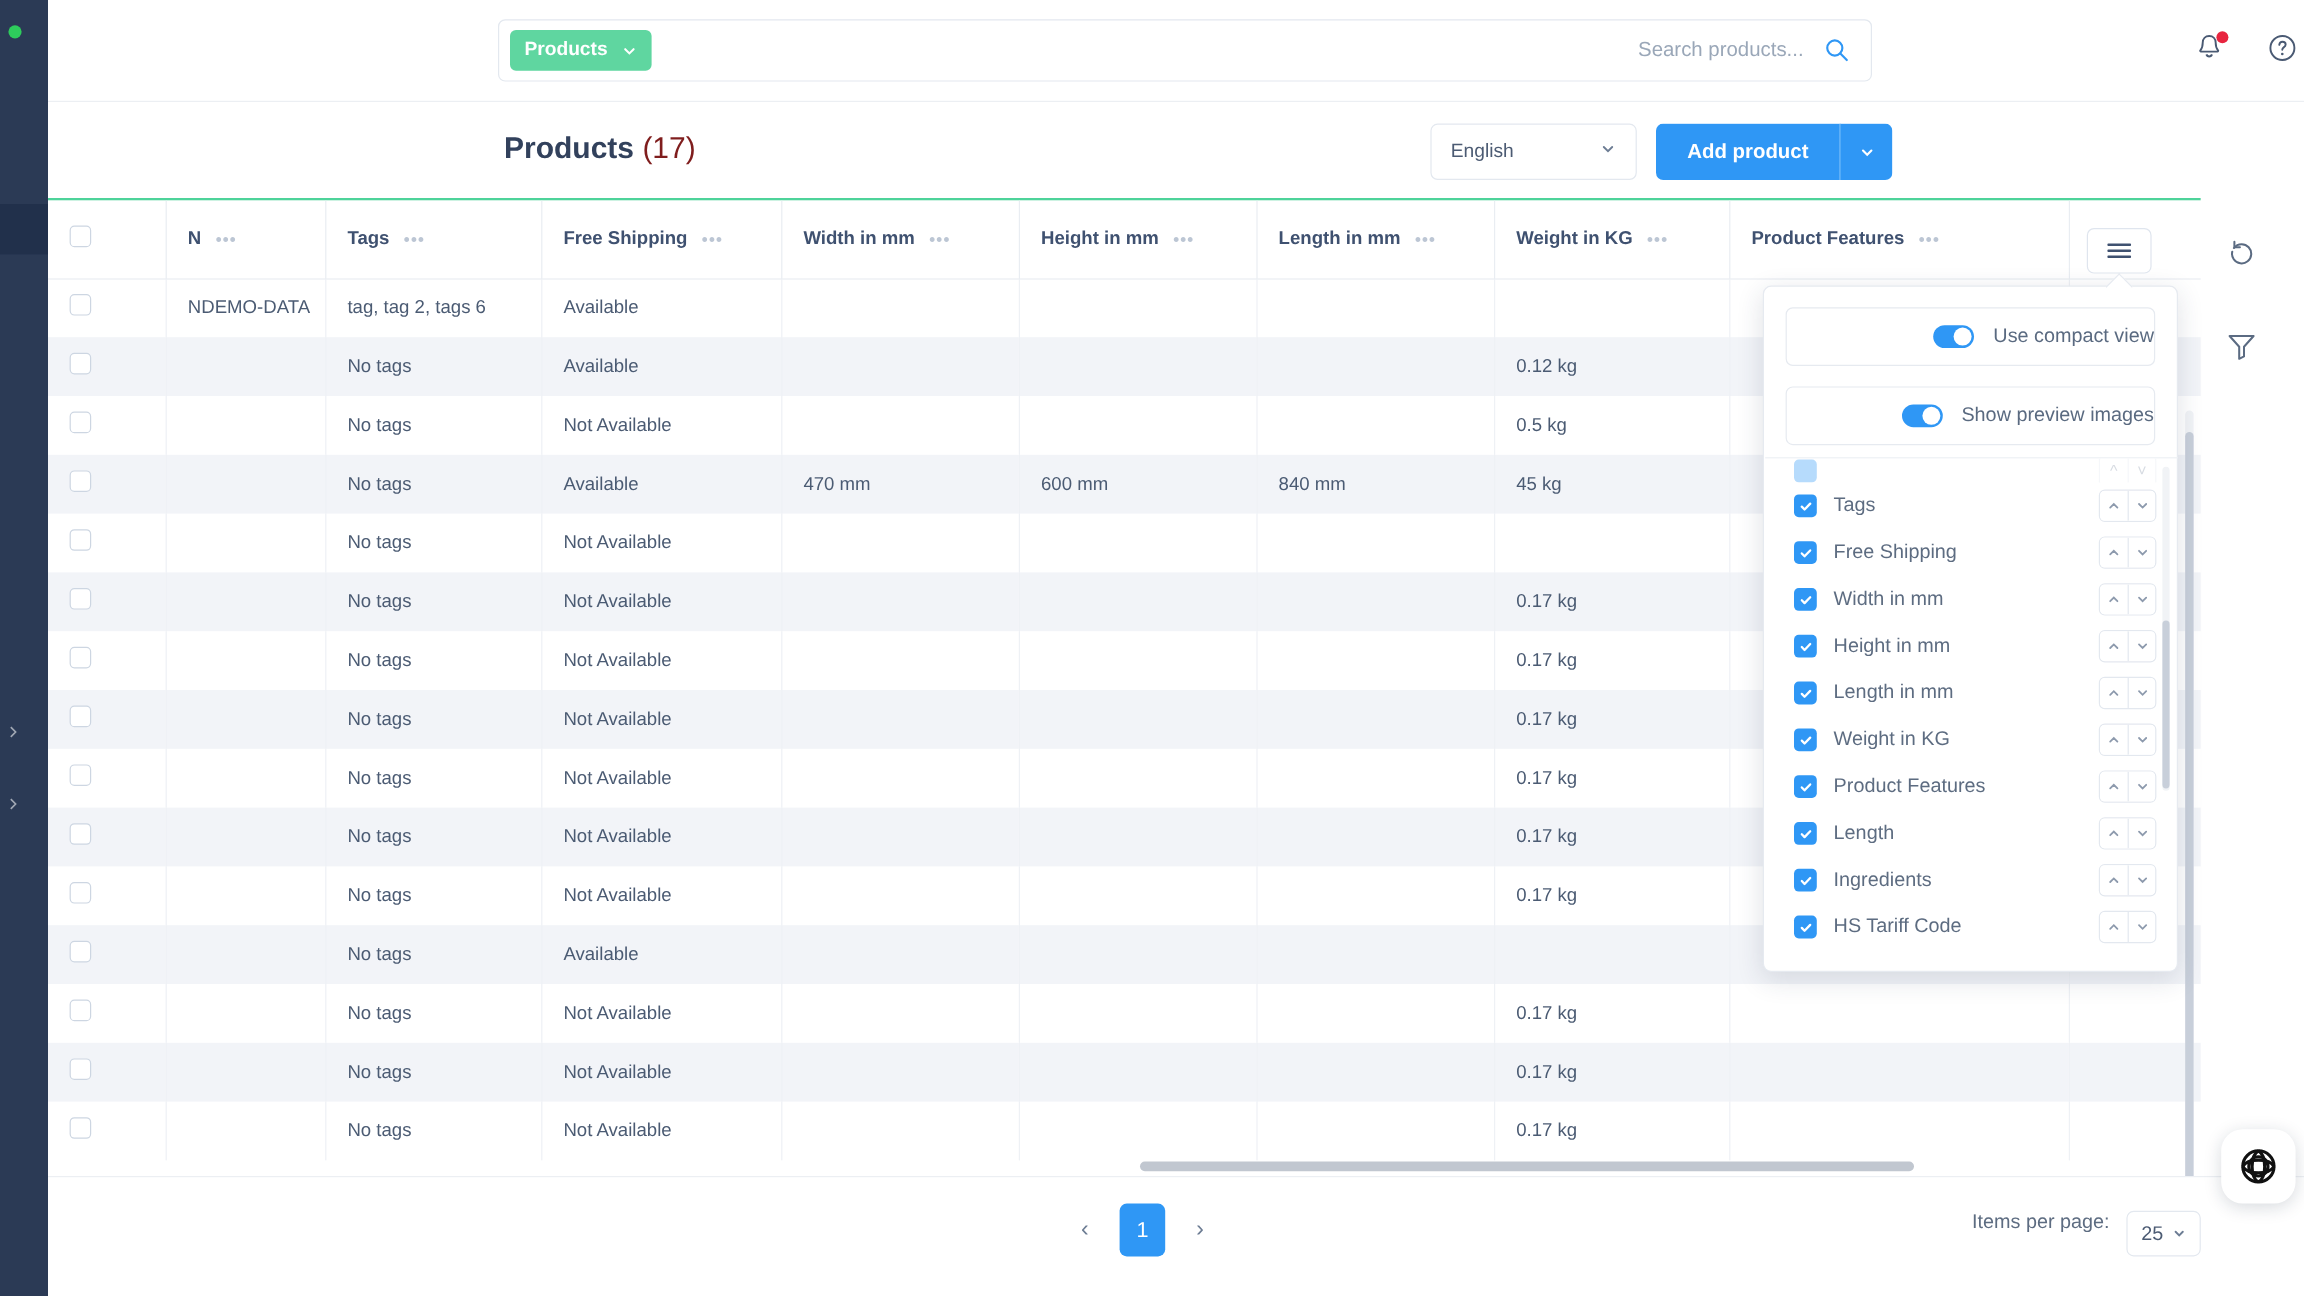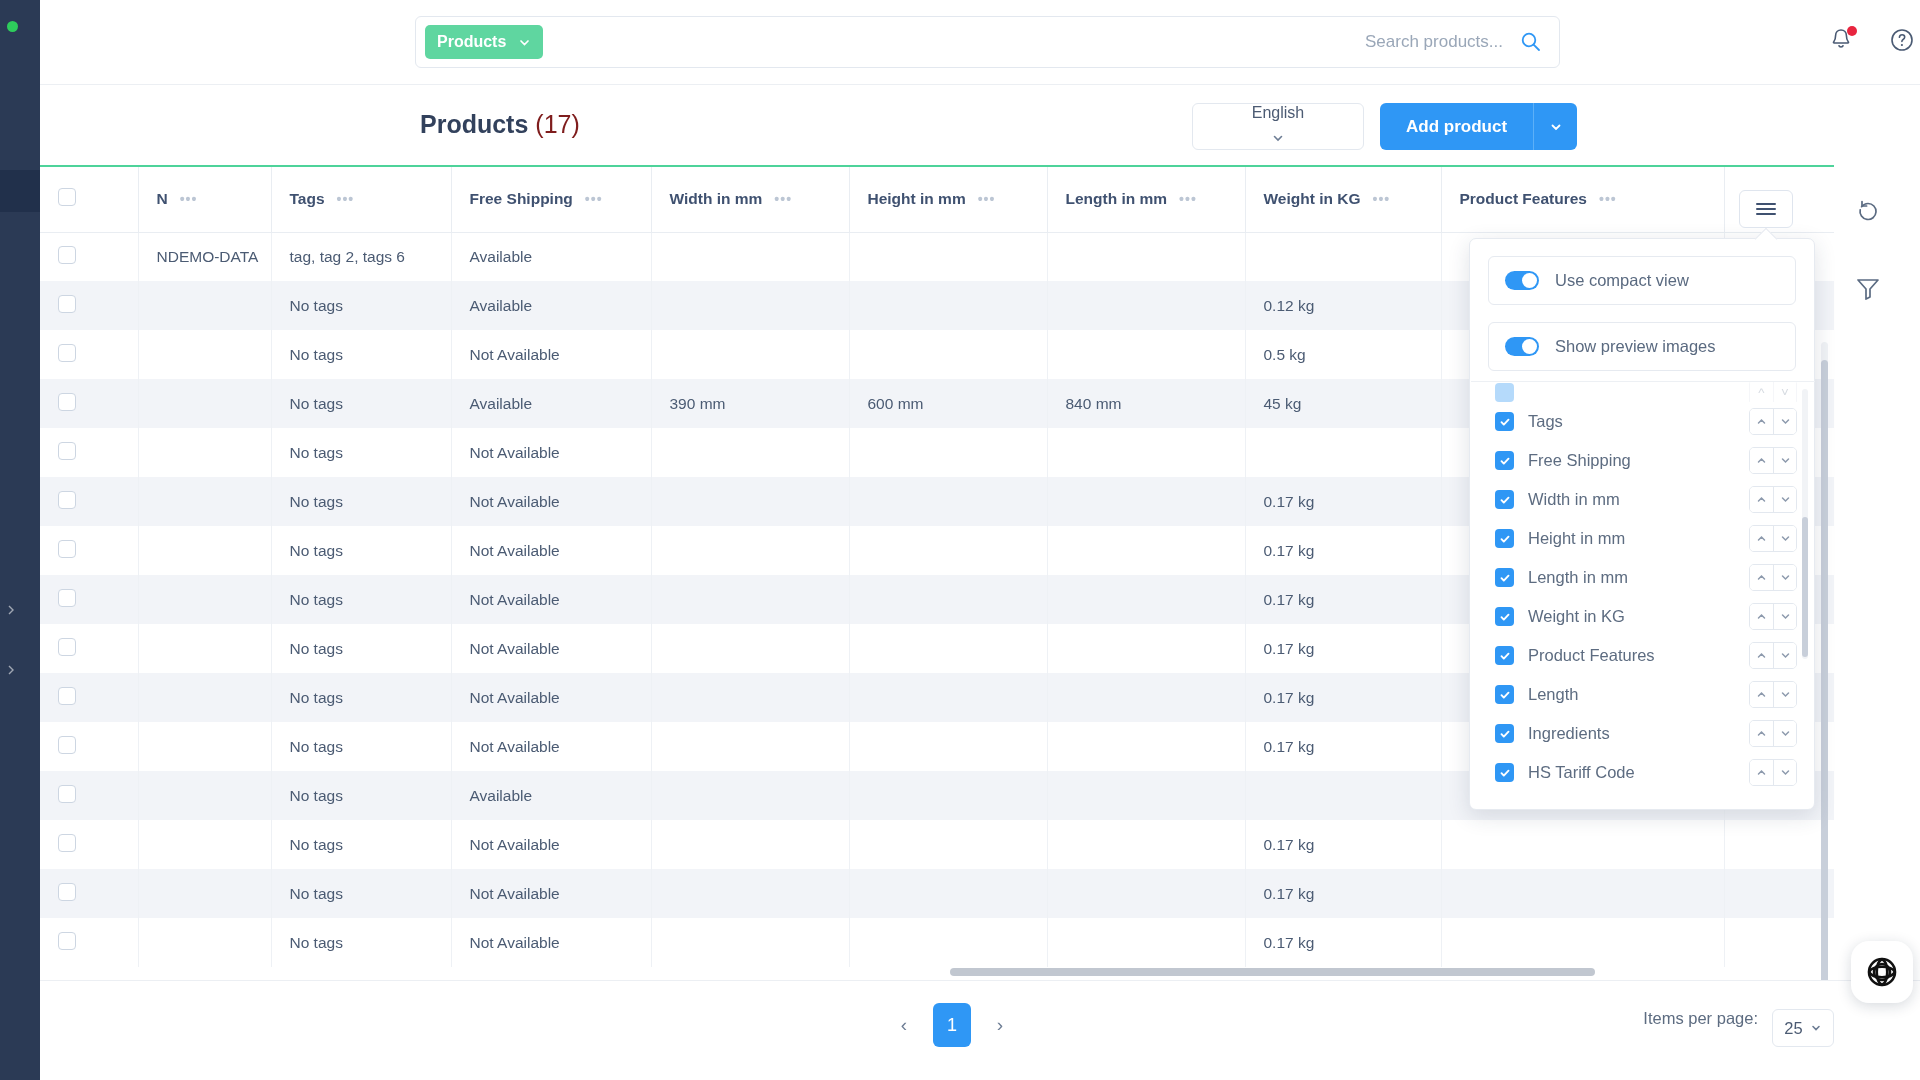--- a/index.html
+++ b/index.html
@@ -87,21 +87,21 @@
     font-size: 25px; font-weight: bold; color: #32415c;
   }
   .page-title .count { font-weight: normal; color: #7f1d1d; }
   .lang-select {
     position: absolute; left: 1152px; top: 18px;
     width: 172px; height: 47px;
     border: 1px solid #e3e8ef; border-radius: 6px;
     background: #fff;
     display: flex; align-items: center; justify-content: space-between;
     padding: 0 16px;
-    font-size: 16px; color: #4c5b73; cursor: pointer; flex-direction: column;
+    font-size: 16px; color: #4c5b73; cursor: pointer;
   }
   .addwrap {
     position: absolute; left: 1340px; top: 18px;
     height: 47px; display: flex; border-radius: 6px; overflow: hidden;
   }
   .add-btn {
     background: #2f97f5; color: #fff;
     border: none; padding: 0 26px;
     font-size: 17px; font-weight: bold; cursor: pointer;
     font-family: "Liberation Sans", sans-serif;
@@ -192,21 +192,21 @@
     position: absolute; left: 1758px; top: 231px;
     width: 16px; height: 16px; background: #fff;
     border-left: 1px solid #e6eaf0; border-top: 1px solid #e6eaf0;
     transform: rotate(45deg); z-index: 31;
   }
   .toggle-card {
     margin: 17px 18px 0 18px;
     height: 49px;
     border: 1px solid #e6eaf0; border-radius: 6px;
     display: flex; align-items: center; padding-left: 16px; gap: 16px;
-    cursor: pointer; background: #fff;
+    cursor: pointer; background: #fff; justify-content: flex-end;
   }
   .sw { width: 34px; height: 19px; border-radius: 10px; background: #2f97f5; position: relative; flex: none; }
   .sw::after { content:""; position:absolute; right: 2px; top: 2px; width: 15px; height: 15px; border-radius: 50%; background: #fff; }
   .toggle-card span.lbl { font-size: 16.5px; color: #5a6a80; }
 
   .pop-list {
     position: absolute; left: 1px; top: 142px;
     width: 344px; height: 428px;
     overflow: hidden;
     border-top: 1px solid #edf0f4;
@@ -437,21 +437,21 @@
             <td class="col-dim"></td>
             <td class="col-weight">0.5 kg</td>
             <td class="col-feat"></td>
             <td class="col-act"></td>
           </tr>
           <tr class="alt">
             <td class="col-chk"><span class="cb"></span></td>
             <td class="col-n"></td>
             <td class="col-tags">No tags</td>
             <td class="col-ship">Available</td>
-            <td class="col-dim">390 mm</td>
+            <td class="col-dim">470 mm</td>
             <td class="col-dim">600 mm</td>
             <td class="col-dim">840 mm</td>
             <td class="col-weight">45 kg</td>
             <td class="col-feat"></td>
             <td class="col-act"></td>
           </tr>
           <tr>
             <td class="col-chk"><span class="cb"></span></td>
             <td class="col-n"></td>
             <td class="col-tags">No tags</td>

